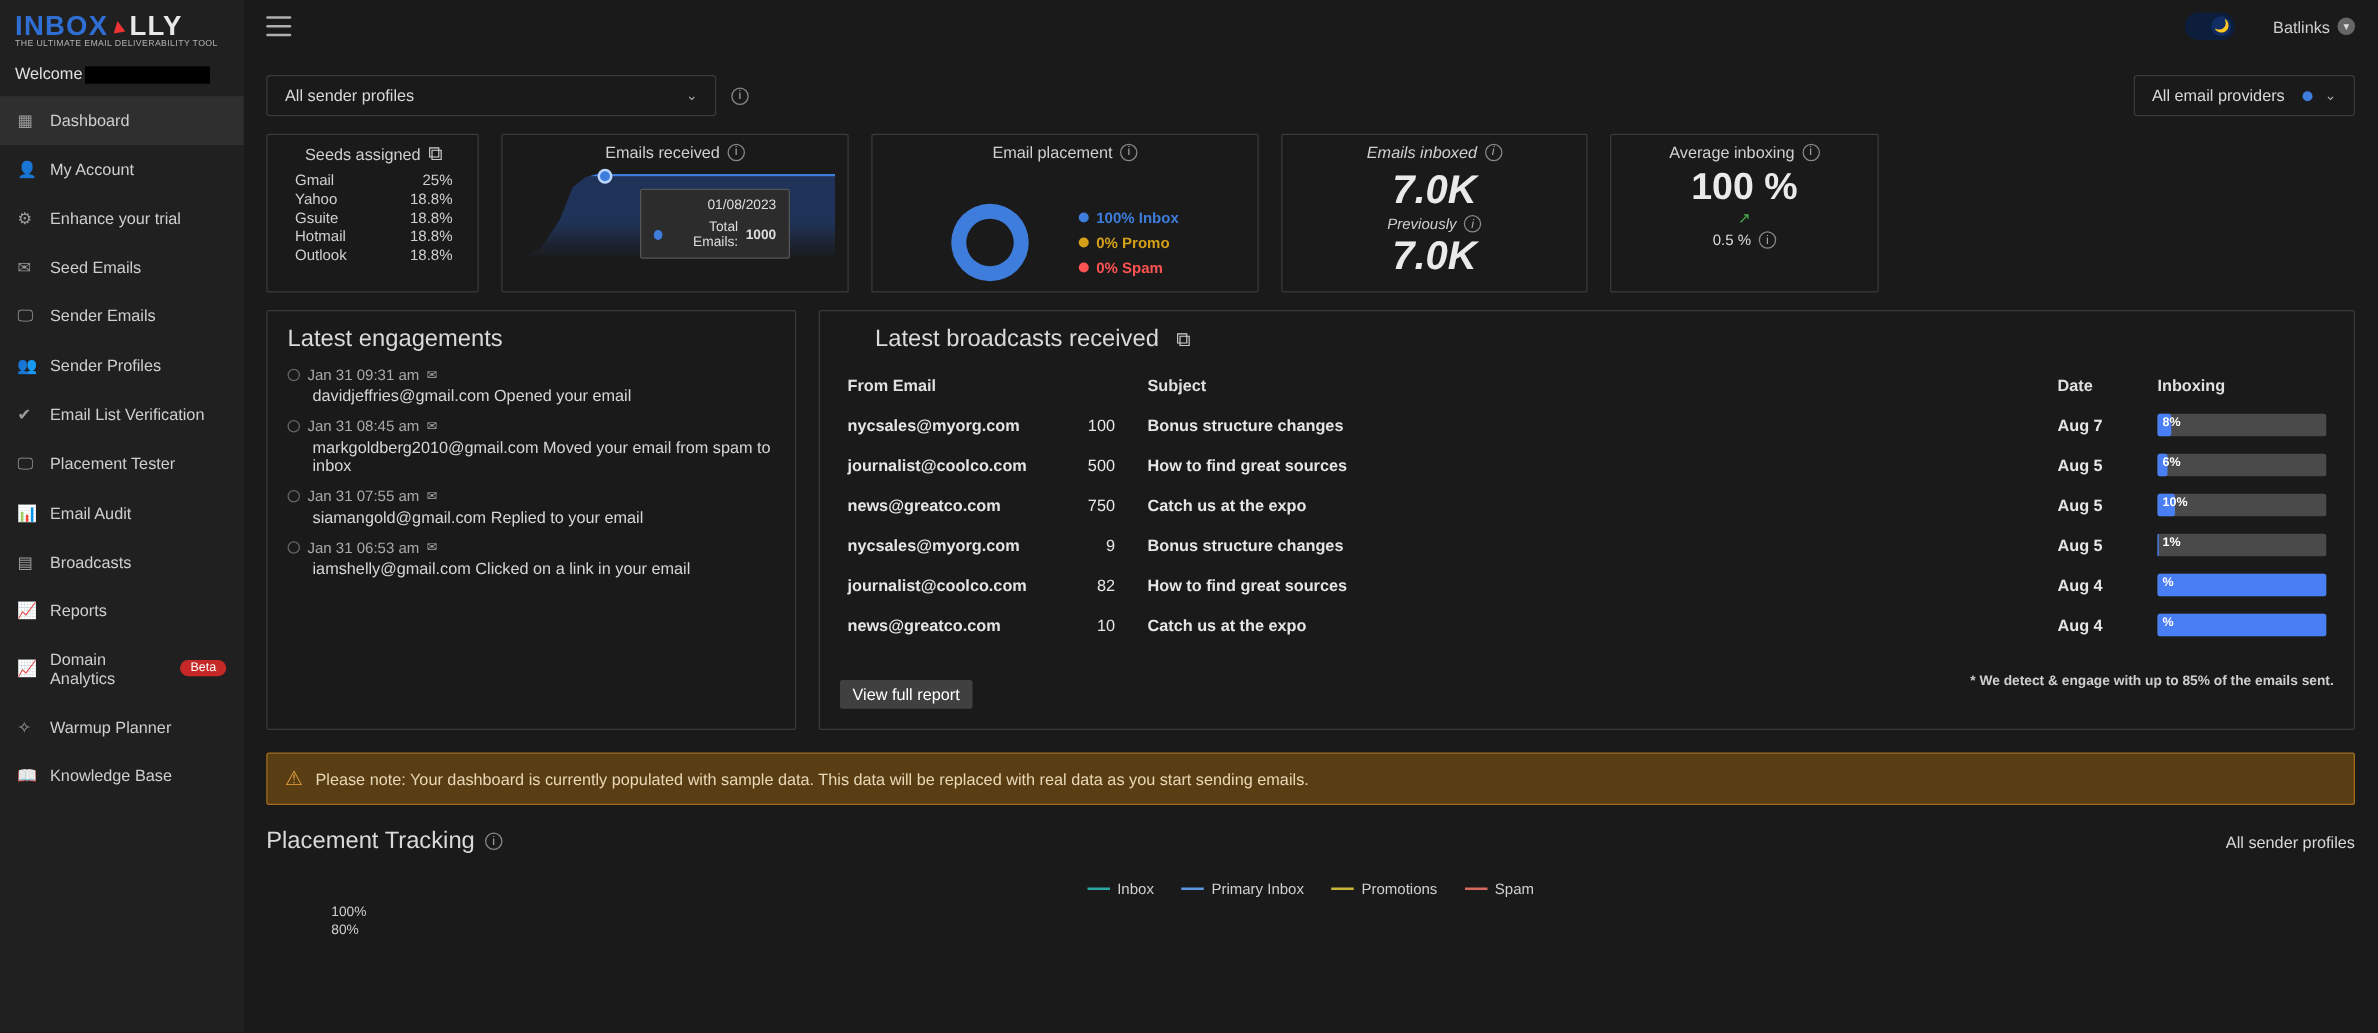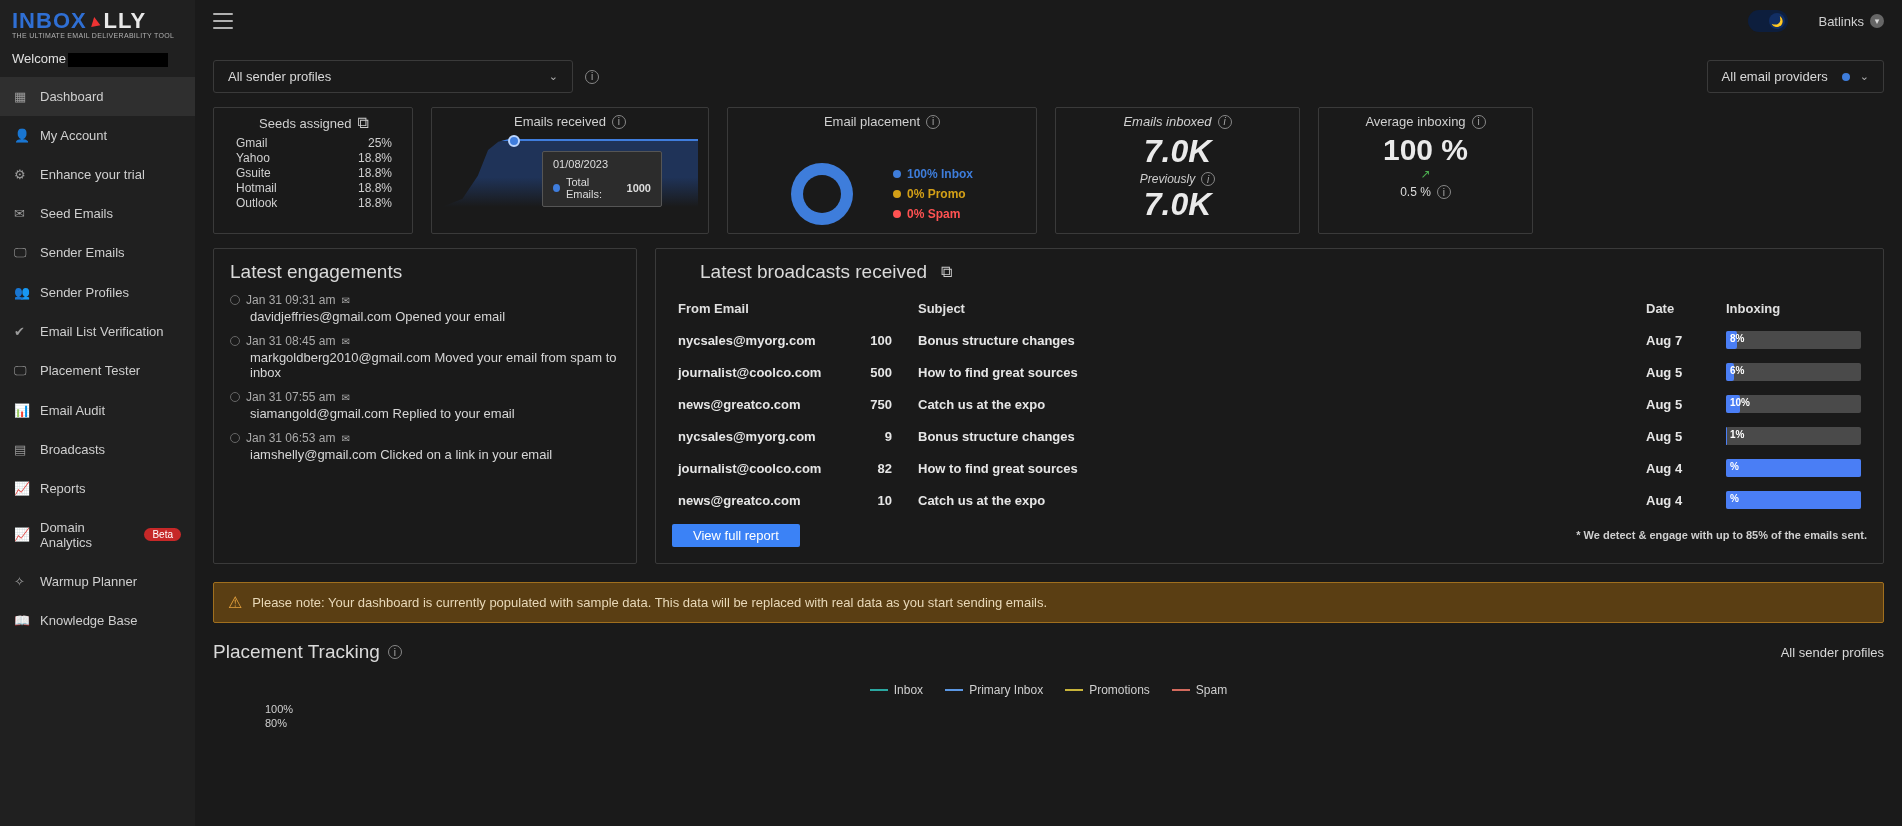--- a/index.html
+++ b/index.html
@@ -58,21 +58,21 @@
   .select-box{border:1px solid var(--panel-border);background:transparent;color:#d8d8d8;padding:8px 14px;border-radius:3px;display:flex;align-items:center;gap:10px;min-width:360px;justify-content:space-between;cursor:pointer;}
   .select-box .chev{font-size:11px;color:#b0b0b0;}
   .info-ic{width:14px;height:14px;border:1px solid #888;border-radius:50%;display:inline-flex;align-items:center;justify-content:center;font-size:10px;color:#aaa;}
   .filters .spacer{flex:1;}
   .select-box.small{min-width:140px;}
   .dot-blue{width:8px;height:8px;border-radius:50%;background:#3e7ddb;display:inline-block;margin-left:4px;}
   
   .cards{display:flex;gap:18px;padding:0 18px;}
   .card{border:1px solid var(--panel-border);background:transparent;border-radius:2px;padding:6px 10px 8px 10px;display:flex;flex-direction:column;align-items:center;color:#d0d0d0;}
   .card-title{font-size:13px;color:#d0d0d0;margin-bottom:4px;display:flex;align-items:center;gap:6px;}
-  .card.seeds{width:200px;align-items:stretch;padding-left:12px;}
+  .card.seeds{width:170px;align-items:stretch;padding-left:12px;}
   .card.seeds .card-title{justify-content:center;}
   .seed-row{display:flex;justify-content:space-between;font-size:12px;padding:0 10px 1px 10px;}
   .card.emails{width:278px;align-items:stretch;position:relative;}
   .chart-area{height:68px;background:linear-gradient(180deg,#1f3358 0%,#1f3358 55%,rgba(31,51,88,0) 100%);border-top:2px solid #3f7ddd;position:relative;margin-top:6px;clip-path:polygon(0% 100%,8% 88%,14% 54%,18% 16%,22% 4%,26% 0%,100% 0%,100% 100%);}
   .chart-marker{position:absolute;left:66px;top:2px;width:12px;height:12px;border-radius:50%;background:#3f7ddd;border:2px solid #bcd6ff;}
   .chart-tip{position:absolute;left:100px;top:18px;background:#2c2c2c;border:1px solid #555;border-radius:2px;padding:6px 10px;font-size:11px;color:#ddd;width:120px;}
   .chart-tip .tip-row{display:flex;align-items:center;gap:6px;margin-top:6px;}
   .card.placement{width:310px;flex-direction:row;align-items:center;justify-content:center;gap:30px;}
   .donut{width:62px;height:62px;border-radius:50%;background:conic-gradient(#3e7ddb 0 100%);position:relative;}
   .donut::after{content:"";position:absolute;inset:12px;border-radius:50%;background:var(--bg);}
@@ -95,26 +95,26 @@
   .ext-icon{font-size:16px;color:#ccc;}
   .eng-item{margin-bottom:10px;}
   .eng-meta{display:flex;align-items:center;gap:6px;font-size:12px;color:#aaa;text-align:center;}
   .eng-meta .bullet{width:10px;height:10px;border:1px solid #666;border-radius:50%;}
   .eng-meta .mic{font-size:10px;color:#aaa;}
   .eng-body{font-size:13px;color:#d6d6d6;margin:2px 0 0 20px;}
   
   table.bc{width:100%;border-collapse:collapse;font-size:13px;}
   .bc th{color:#e0e0e0;text-align:left;padding:8px 6px;font-weight:600;}
   .bc td{color:#e6e6e6;padding:7px 6px;font-weight:600;}
-  .bc td.count{text-align:right;font-weight:700;padding-right:20px;}
+  .bc td.count{text-align:right;font-weight:400;padding-right:20px;}
   .bc th.countH{text-align:right;padding-right:20px;}
   .pbar{height:18px;background:var(--bar-bg);border-radius:2px;position:relative;width:135px;}
   .pbar .fill{height:100%;background:var(--bar-fill);border-radius:2px;position:absolute;left:0;top:0;}
   .pbar .lbl{position:absolute;left:4px;top:2px;font-size:10px;color:#fff;}
-  .view-report{display:inline-block;background:#3b82f6;color:#fff;padding:4px 21px;border-radius:2px;margin-top:2px;cursor:pointer;}
+  .view-report{display:inline-block;background:#404040;color:#fff;padding:4px 10px;border-radius:2px;margin-top:22px;cursor:pointer;}
   .bc-footer{display:flex;align-items:center;margin-top:6px;}
   .bc-footer .note{flex:1;text-align:right;font-size:11px;color:#cfcfcf;font-weight:600;}
   
   .warn{margin:18px 18px 0 18px;background:var(--warn-bg);border:1px solid var(--warn-border);padding:10px 14px;display:flex;align-items:center;gap:10px;color:#e8d8b8;border-radius:2px;}
   .warn .tri{color:#e6a23c;font-size:16px;}
   
   .placetrack{margin:18px 18px 0 18px;display:flex;align-items:center;}
   .placetrack h2{margin:0;font-size:19px;font-weight:400;color:#dadada;display:flex;align-items:center;gap:8px;}
   .placetrack .sp{flex:1;}
   .placetrack .right-link{color:#d8d8d8;font-size:13px;}
@@ -258,21 +258,21 @@
               <span>18.8%</span>
             </div>
           </div>
       </div>
 
       <div class="card emails">
         <div class="card-title" style="justify-content:center;">
           <span>Emails received</span>
           <span class="info-ic">i</span>
         </div>
-        <div style="position:relative;">
+        <div style="position:relative;text-align:right;">
           <div class="chart-area"></div>
           <div class="chart-marker"></div>
           <div class="chart-tip">
             <div>01/08/2023</div>
             <div class="tip-row">
               <span style="width:8px;height:8px;border-radius:50%;background:#3f7ddd;"></span>
               <span>Total Emails:</span>
               <b>1000</b>
             </div>
           </div>

